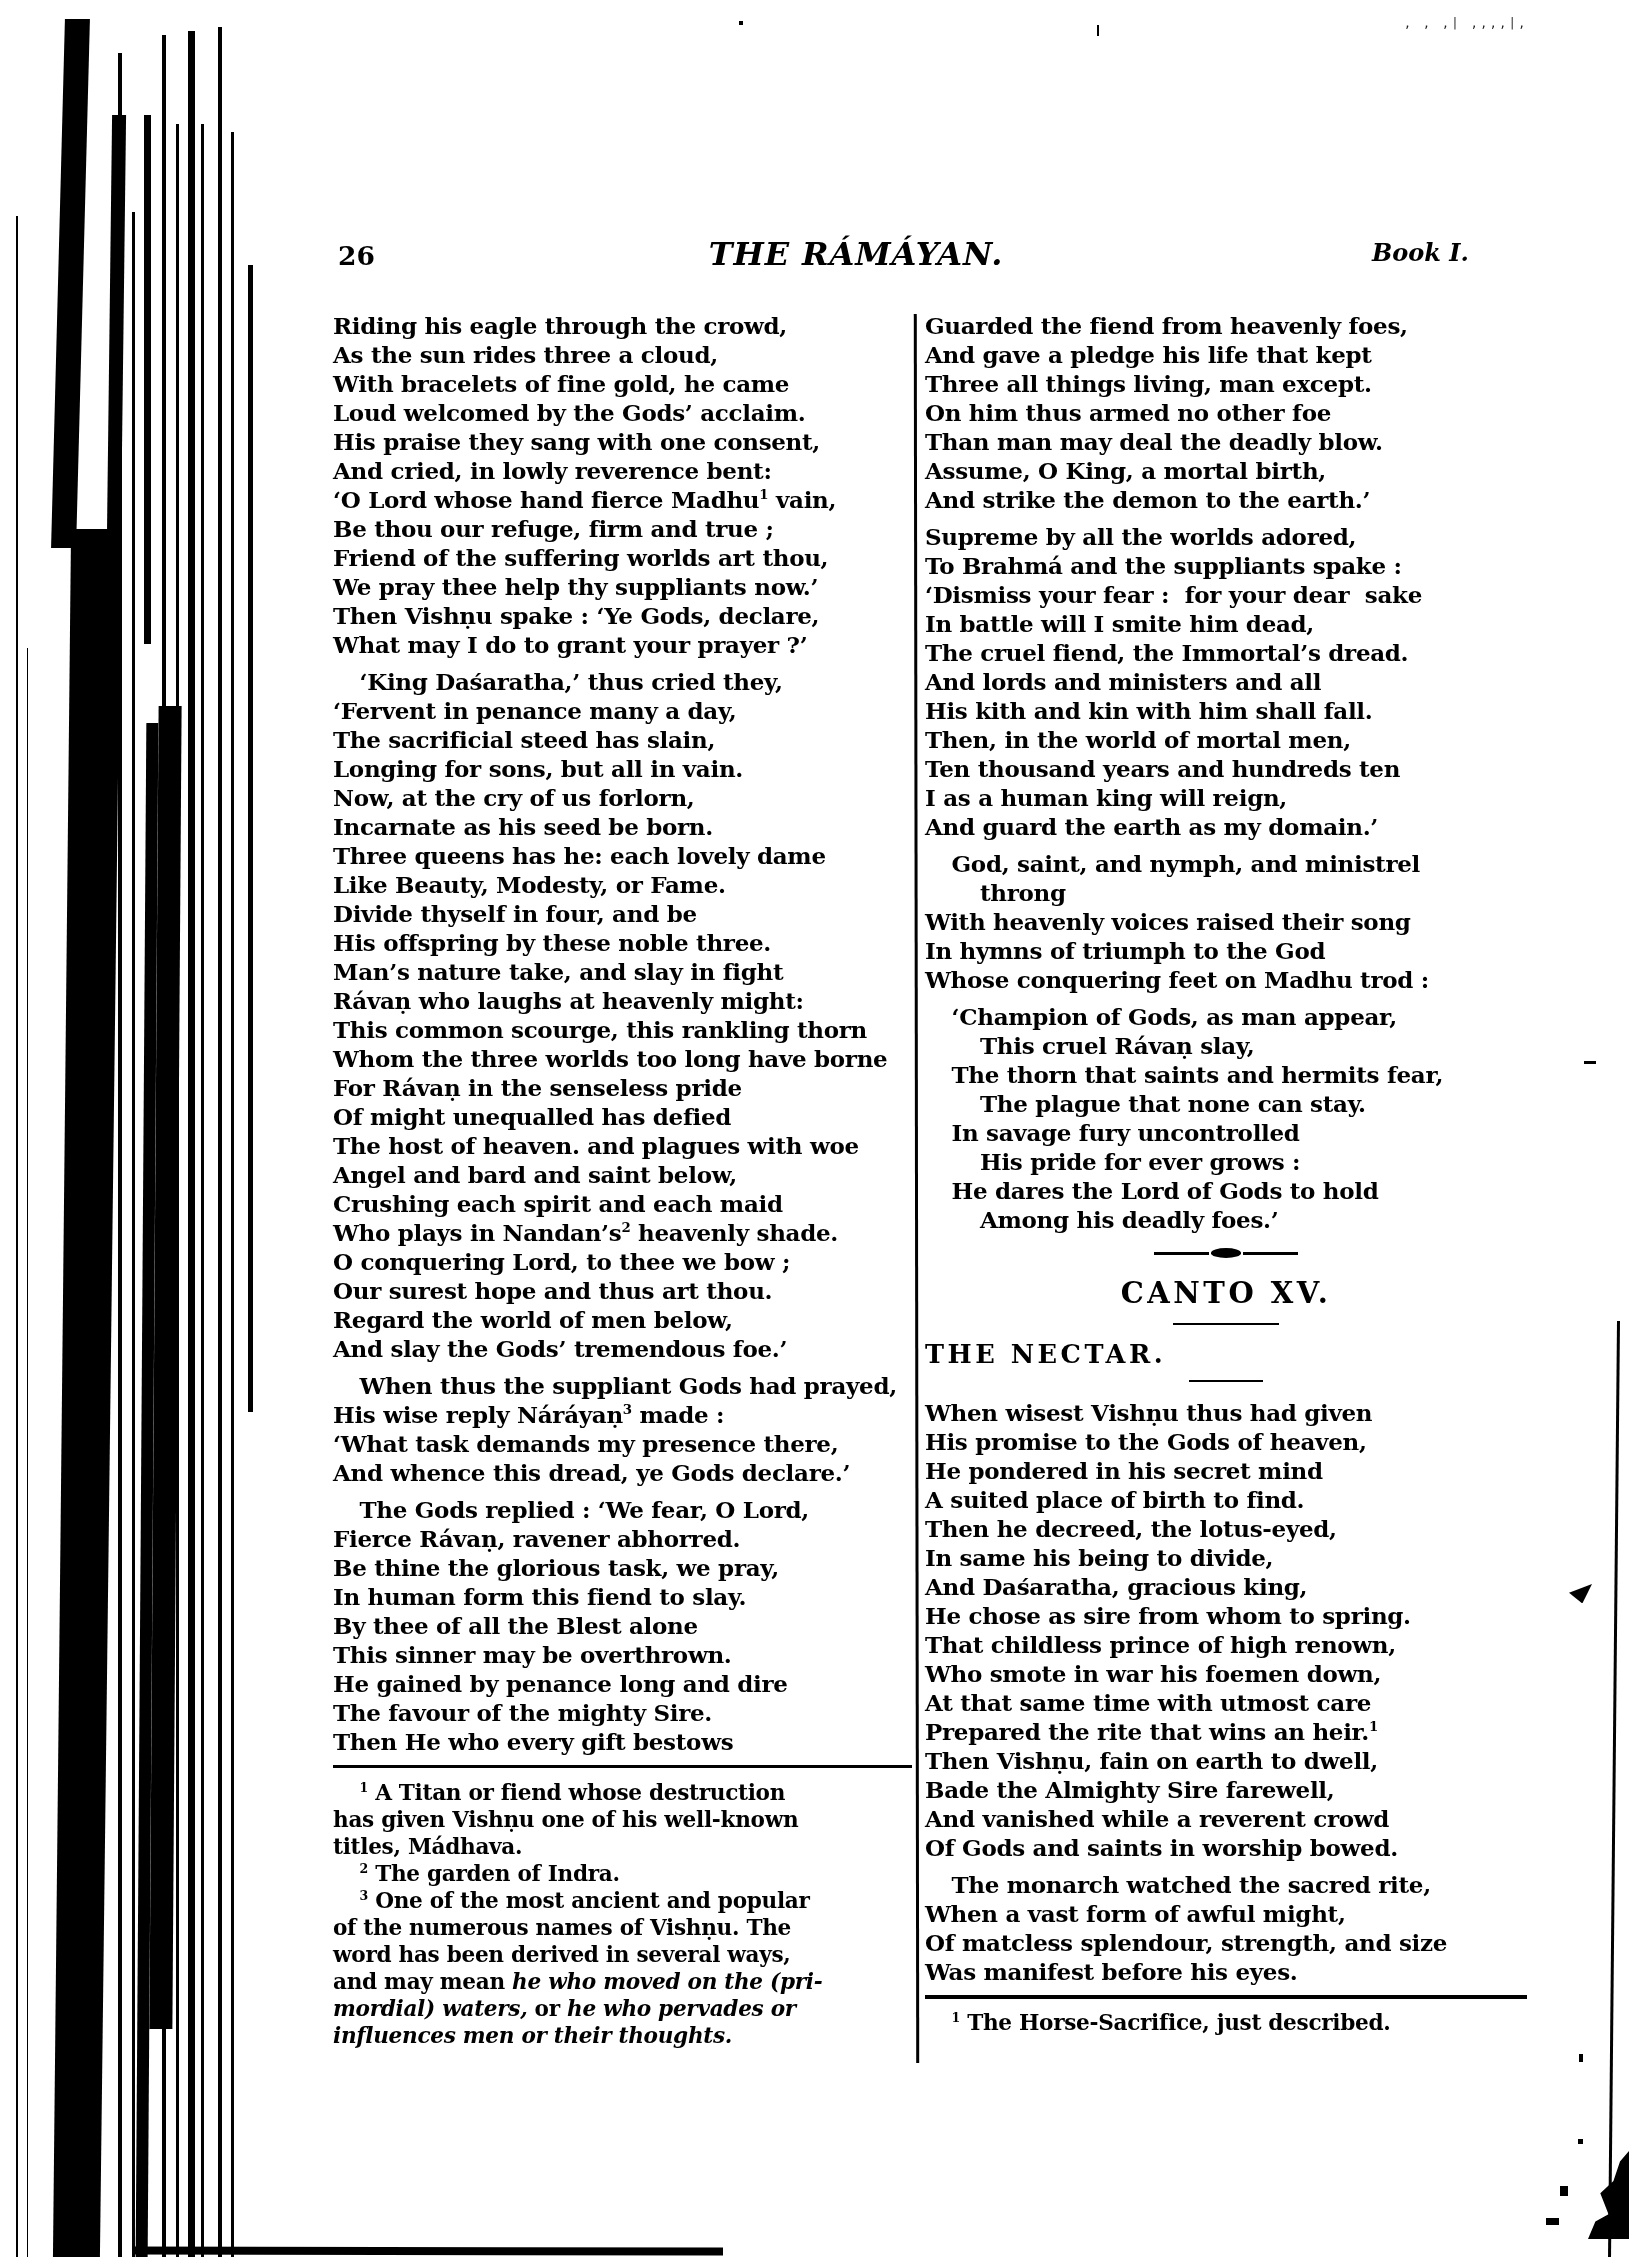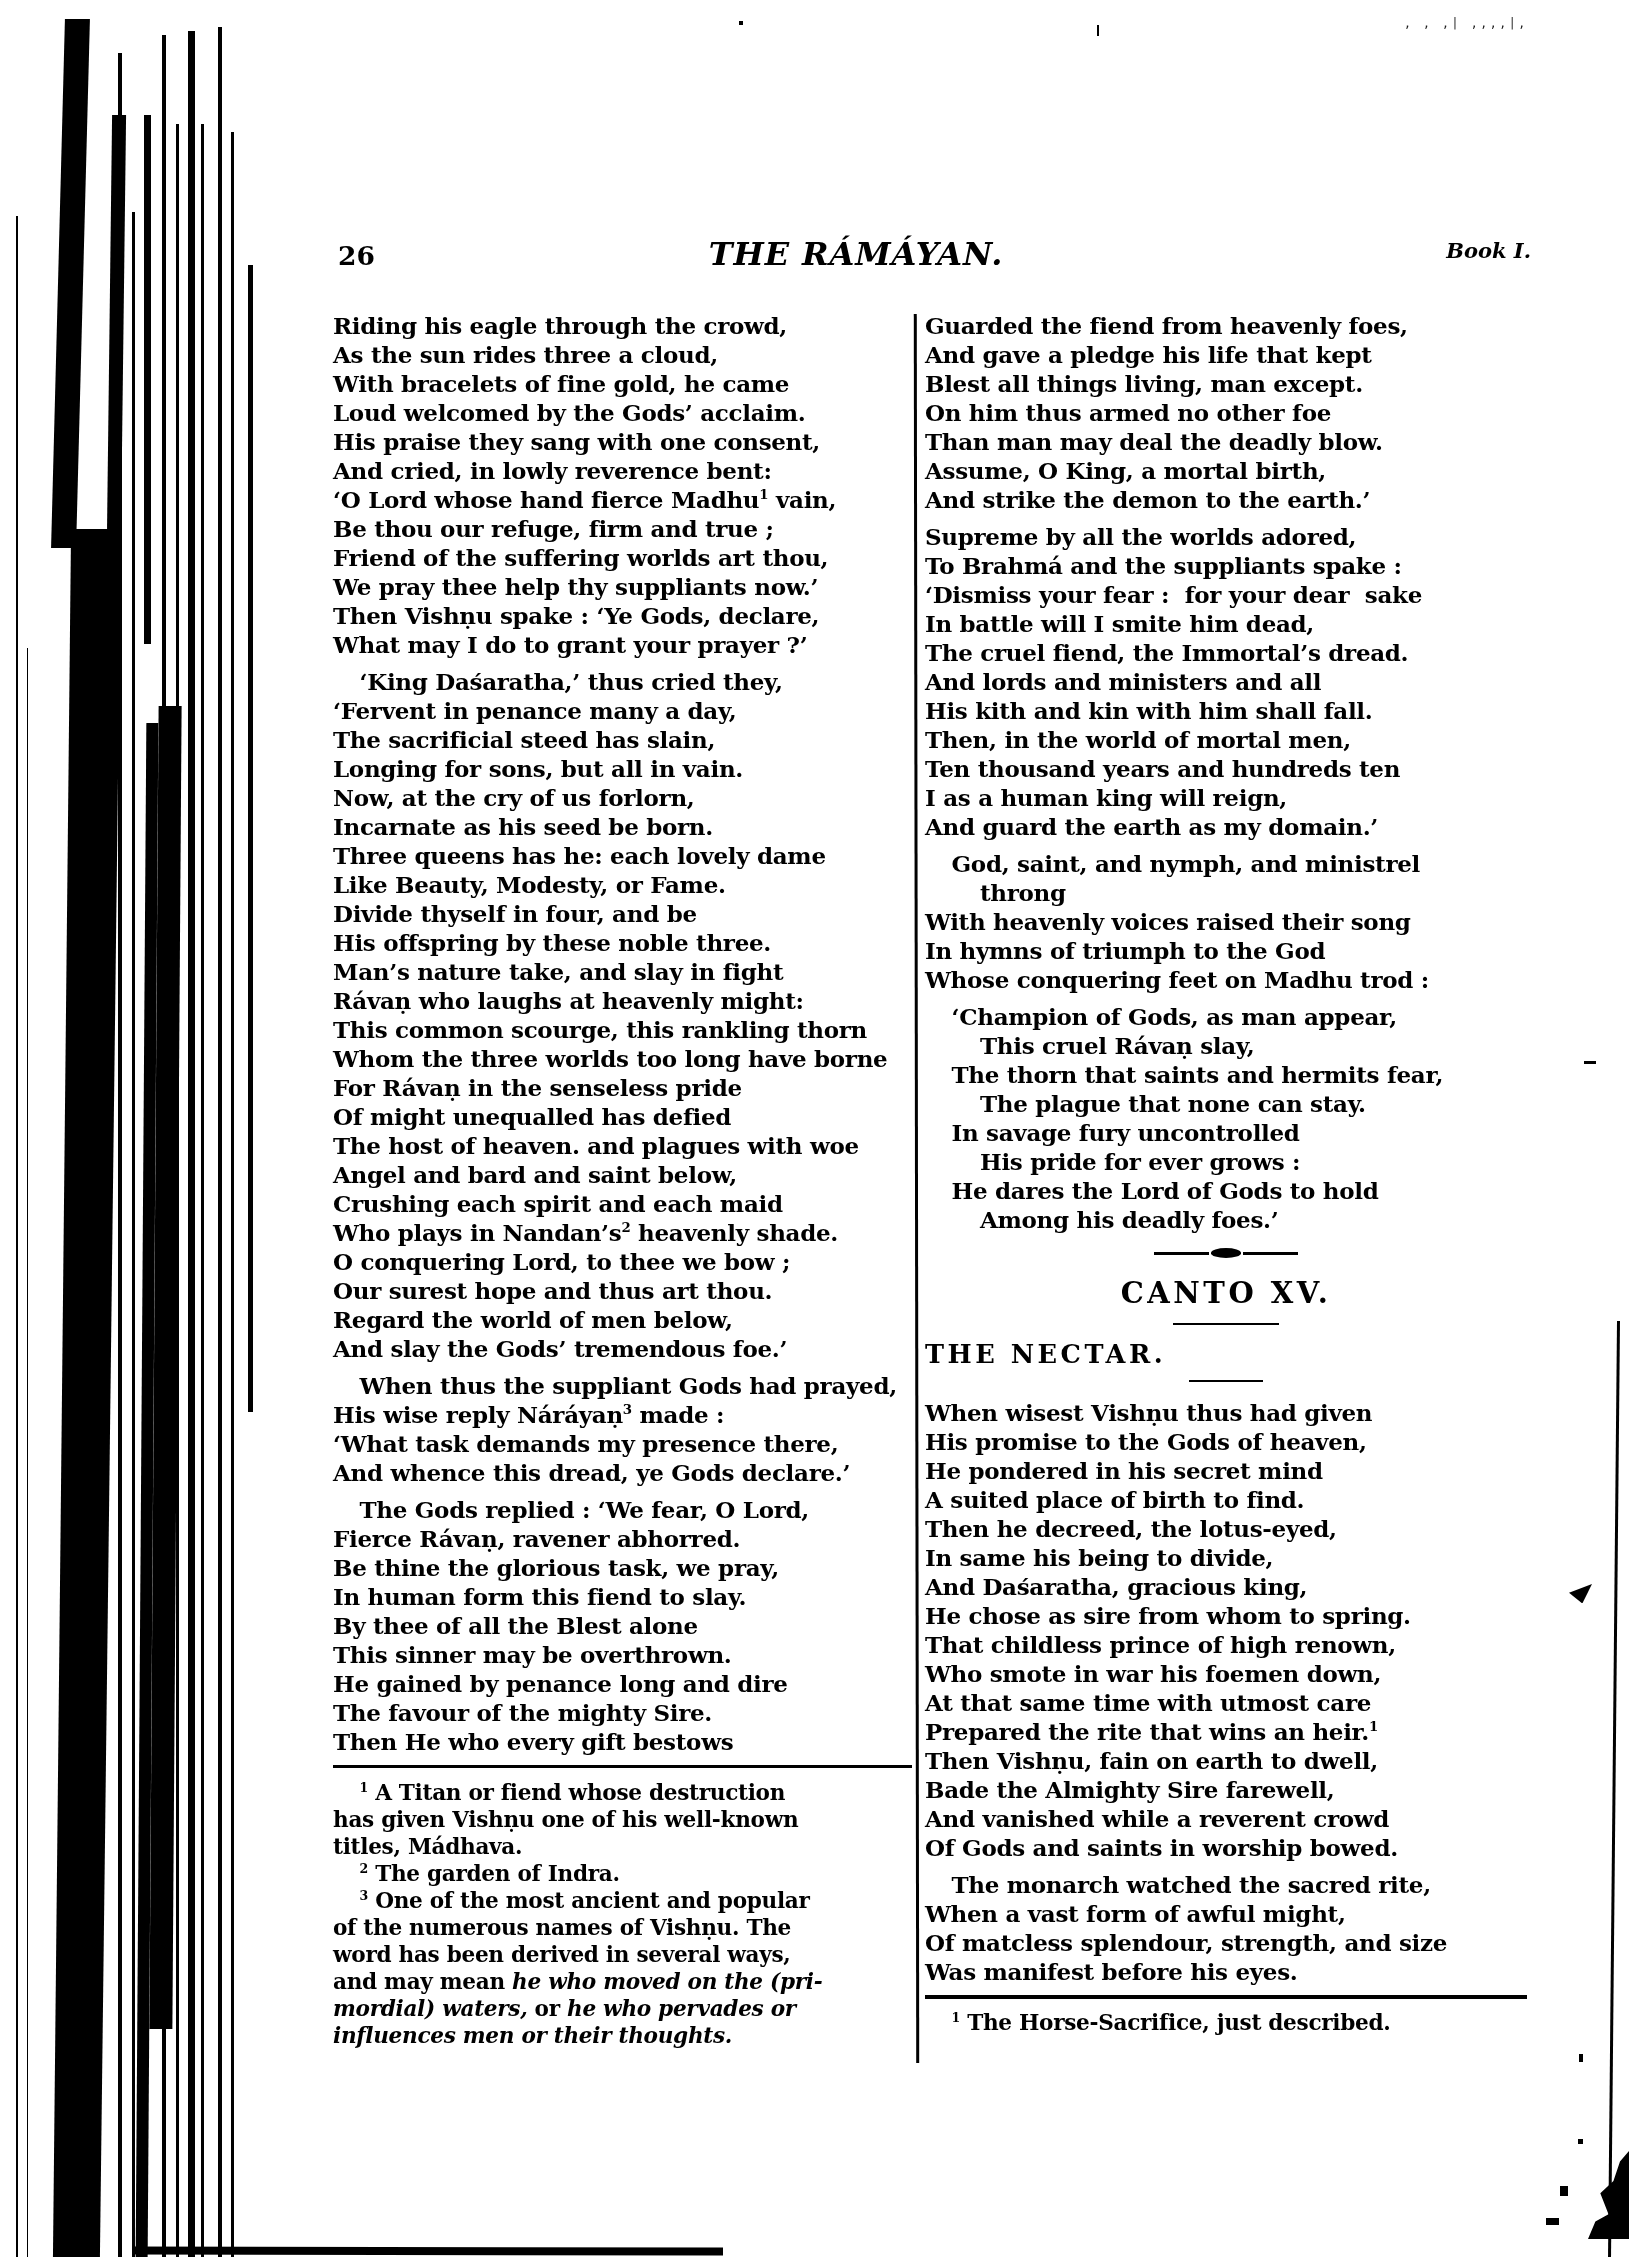--- a/index.html
+++ b/index.html
@@ -11,22 +11,22 @@
   .rline{position:absolute;background:#000;}
   .speck{position:absolute;background:#000;}
   .speck-txt{position:absolute;color:#1a1a1a;font-family:"DejaVu Sans Mono",monospace;}
   .corner-blob{position:absolute;background:#000;
       clip-path:polygon(100% 0,100% 100%,0 100%,18% 80%,50% 72%,30% 48%,62% 34%,78% 12%);}
   .arrow-blob{position:absolute;background:#000;clip-path:polygon(0 45%,100% 0,58% 100%);}
   
   .hdr-num{position:absolute;left:338px;top:240px;font-size:26.5px;font-weight:700;}
   .hdr-title{position:absolute;left:565px;top:235px;width:582px;text-align:center;
              font-size:32px;font-weight:700;font-style:italic;letter-spacing:0.9px;}
-  .hdr-book{position:absolute;left:1372px;top:238px;width:159px;text-align:right;
-            font-size:21px;font-weight:700;font-style:italic;}
+  .hdr-book{position:absolute;left:1372px;top:238px;width:159px;text-align:left;
+            font-size:24px;font-weight:700;font-style:italic;}
   
   .col{position:absolute;top:311px;}
   #left-col{left:333px;width:579px;}
   #right-col{left:925px;width:602px;}
   .col-divider{position:absolute;left:915px;top:314px;width:2.6px;height:1749px;background:#000;
                transform:rotate(-0.08deg);}
   .verse .vline{font-size:23px;line-height:29px;font-weight:700;letter-spacing:-0.3px;white-space:pre;}
   .block{margin-bottom:8px;}
   .block:last-child{margin-bottom:0;}
   .ind1{padding-left:26.5px;}
@@ -155,21 +155,21 @@
           <div class="vline"><i>influences men or their thoughts.</i></div>
         </div>
       </div>
   </div>
 
   <div class="col" id="right-col">
     <div class="verse">
         <div class="block">
           <div class="vline"><span>Guarded the fiend from heavenly foes,</span></div>
           <div class="vline"><span>And gave a pledge his life that kept</span></div>
-          <div class="vline"><span>Blest all things living, man except.</span></div>
+          <div class="vline"><span>Three all things living, man except.</span></div>
           <div class="vline"><span>On him thus armed no other foe</span></div>
           <div class="vline"><span>Than man may deal the deadly blow.</span></div>
           <div class="vline"><span>Assume, O King, a mortal birth,</span></div>
           <div class="vline"><span>And strike the demon to the earth.’</span></div>
         </div>
         <div class="block">
           <div class="vline"><span>Supreme by all the worlds adored,</span></div>
           <div class="vline"><span>To Brahmá and the suppliants spake :</span></div>
           <div class="vline"><span>‘Dismiss your fear :  for your dear  sake</span></div>
           <div class="vline"><span>In battle will I smite him dead,</span></div>

